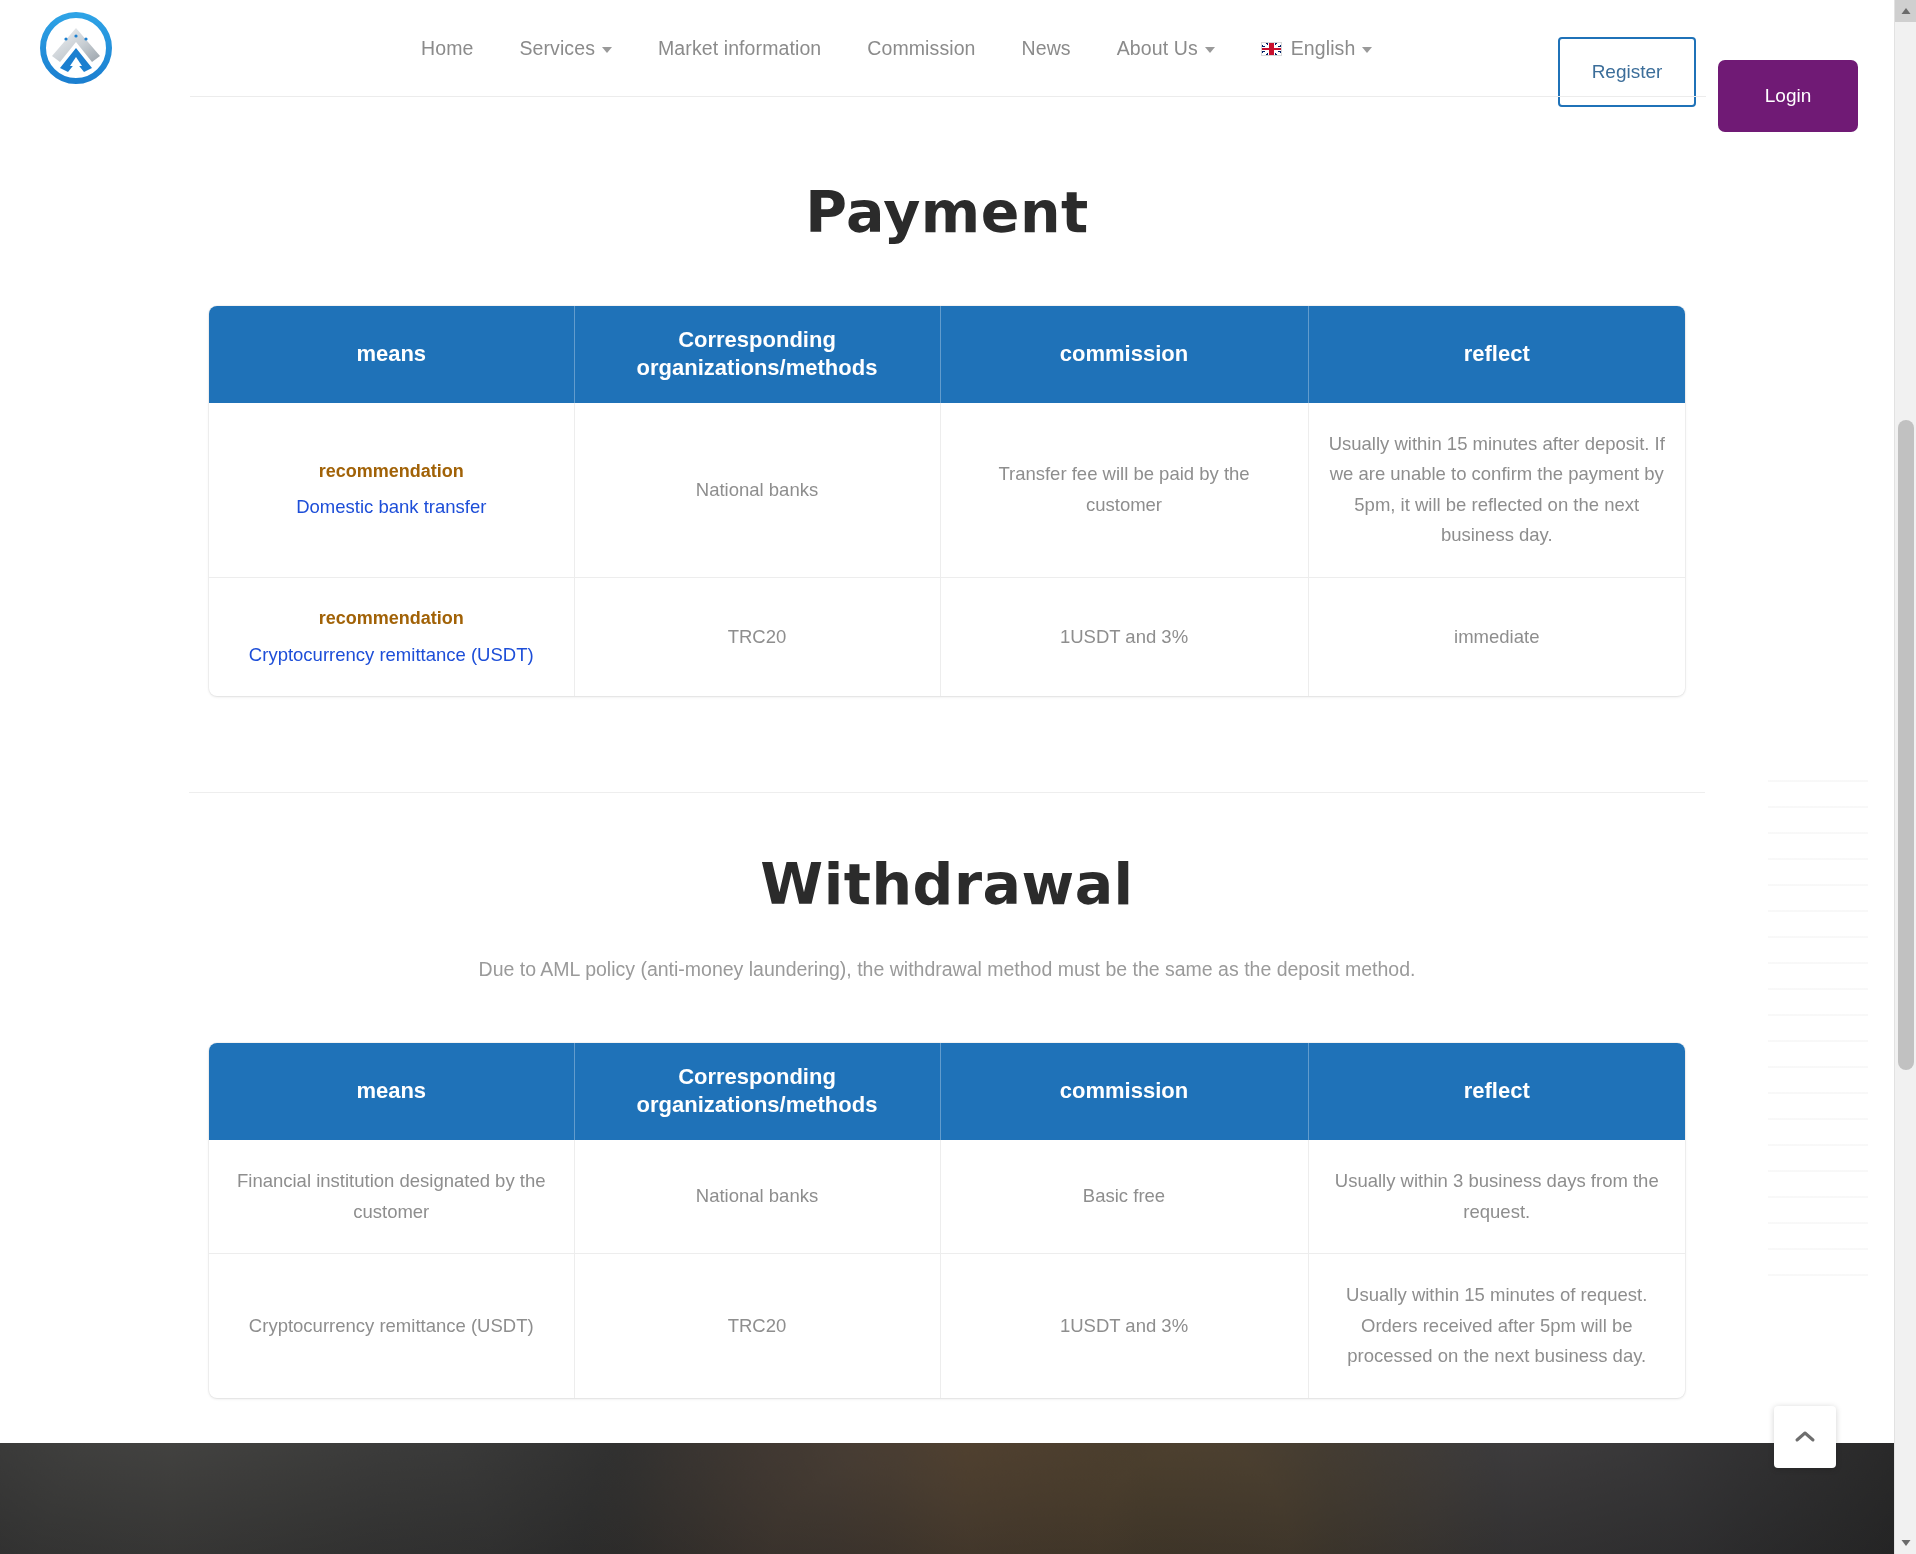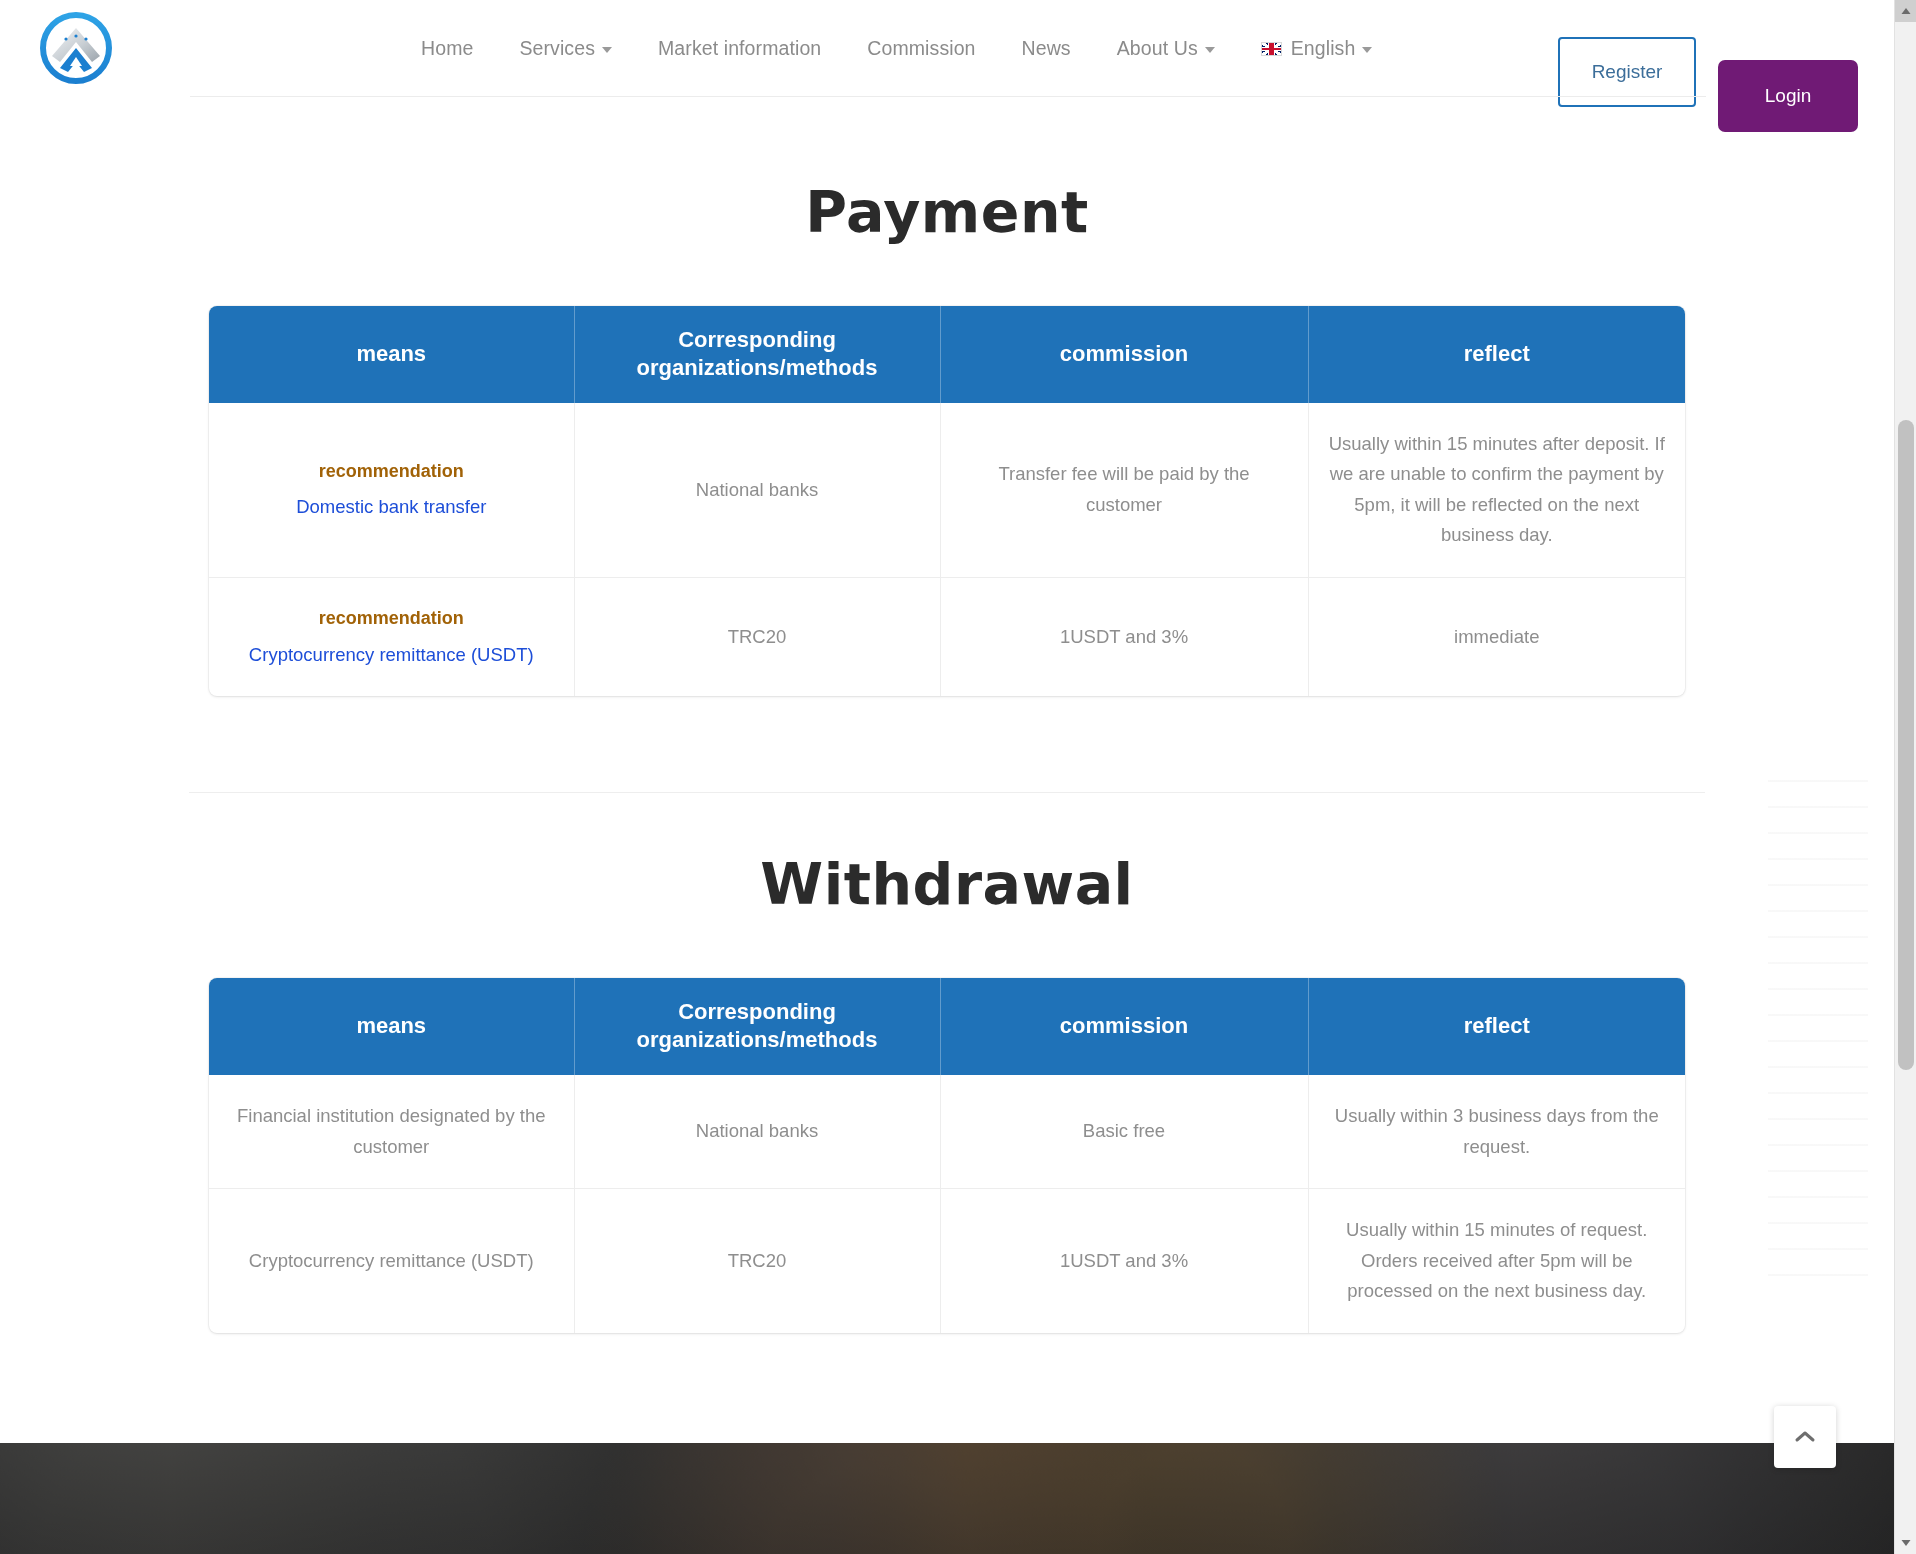--- a/index.html
+++ b/index.html
@@ -481,20 +481,21 @@
               <td>immediate</td>
             </tr>
           </tbody>
         </table>
       </div>
 
       <div class="divider"></div>
 
       <h1 class="section-title" id="withdrawal-title">Withdrawal</h1>
 
+      <p class="section-note">Due to AML policy (anti-money laundering), the withdrawal method must be the same as the deposit method.</p>
 
       <div class="table-wrap" style="margin-top:62px;">
         <table class="data-table">
           <colgroup>
               <col class="c1">
               <col class="c2">
               <col class="c3">
               <col class="c4">
             </colgroup>
           <thead>

